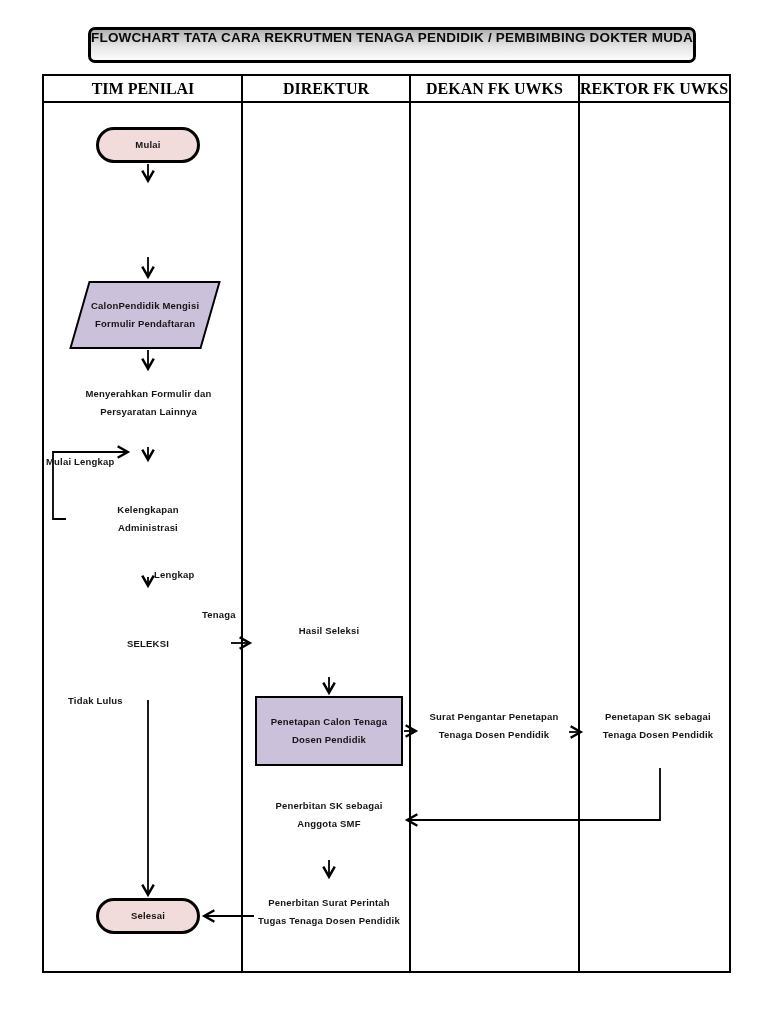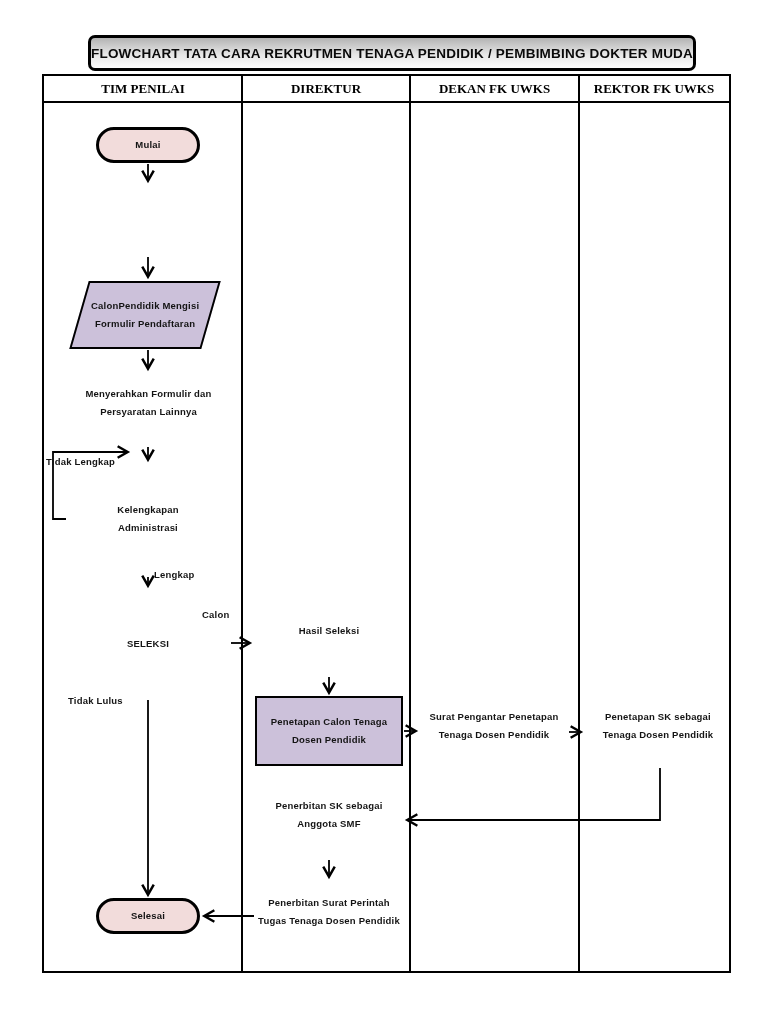--- a/index.html
+++ b/index.html
@@ -1,33 +1,33 @@
 <!DOCTYPE html>
 <html><head>
 <meta charset="utf-8">
 <style>
   html,body{margin:0;padding:0;background:#ffffff;}
   .page{position:relative;width:768px;height:1024px;background:#ffffff;overflow:hidden;
         font-family:"Liberation Sans","DejaVu Sans",sans-serif;}
 
   
-  .title-box{position:absolute;left:88px;top:35px;width:602px;height:30px;
+  .title-box{position:absolute;left:88px;top:27px;width:602px;height:30px;
     border:3px solid #000;border-radius:7px;
     background:linear-gradient(180deg,#b3b3b3 0%,#e6e6e6 55%,#fcfcfc 100%);
-    display:flex;align-items:center;justify-content:center;
+    display:flex;justify-content:center;
     font-weight:bold;font-size:13.5px;letter-spacing:.2px;color:#0a0a0a;}
 
   
   .swim-table{position:absolute;left:42px;top:74px;width:689px;height:899px;
     border:2px solid #000;box-sizing:border-box;}
   .lane-header{position:absolute;left:0;top:0;width:100%;height:27px;
     border-bottom:2px solid #000;box-sizing:border-box;display:flex;}
   .lane-cell{display:flex;align-items:center;justify-content:center;
     font-family:"Liberation Serif","DejaVu Serif",serif;font-weight:bold;
-    font-size:13px;color:#000;box-sizing:border-box;}
+    font-size:16px;color:#000;box-sizing:border-box;}
   .v-div{position:absolute;top:0;bottom:0;width:1.5px;background:#000;}
 
   
   .node{position:absolute;box-sizing:border-box;display:flex;align-items:center;
     justify-content:center;text-align:center;color:#141414;font-weight:bold;
     font-size:9.5px;line-height:1.85;letter-spacing:.2px;}
   .terminator{border:3px solid #000;border-radius:18px;background:#F2DCDB;}
   .process{border:2.5px solid #000;background:#CCC1DA;}
   .skew-wrap{transform:skewX(-16deg);border:2.5px solid #000;background:#CCC1DA;}
   .skew-wrap .inner{transform:skewX(16deg);width:118px;}
@@ -153,18 +153,18 @@
     <span class="lbl">Surat Pengantar Penetapan Tenaga Dosen Pendidik</span>
   </div>
 
   <div class="node docnode" style="left:585px;top:695px;width:146px;height:76px">
     <svg class="doc-bg" viewBox="0 0 150 72" preserveAspectRatio="none">
       <path d="M1.5,1.5 L148.5,1.5 L148.5,57 C93,42 58,81 1.5,65 Z" fill="#95B3D7" stroke="#000" stroke-width="2.5" vector-effect="non-scaling-stroke"></path>
     </svg>
     <span class="lbl">Penetapan SK sebagai Tenaga Dosen Pendidik</span>
   </div>
 
-  <div class="edge-label" style="left:46px;top:456px">Tidak Lengkap</div>
+  <div class="edge-label" style="left:46px;top:456px">Mulai Lengkap</div>
   <div class="edge-label" style="left:154px;top:569px">Lengkap</div>
-  <div class="edge-label" style="left:202px;top:609px">Calon</div>
+  <div class="edge-label" style="left:202px;top:609px">Tenaga</div>
   <div class="edge-label" style="left:68px;top:695px">Tidak Lulus</div>
 
 </div>
 
 </body></html>

